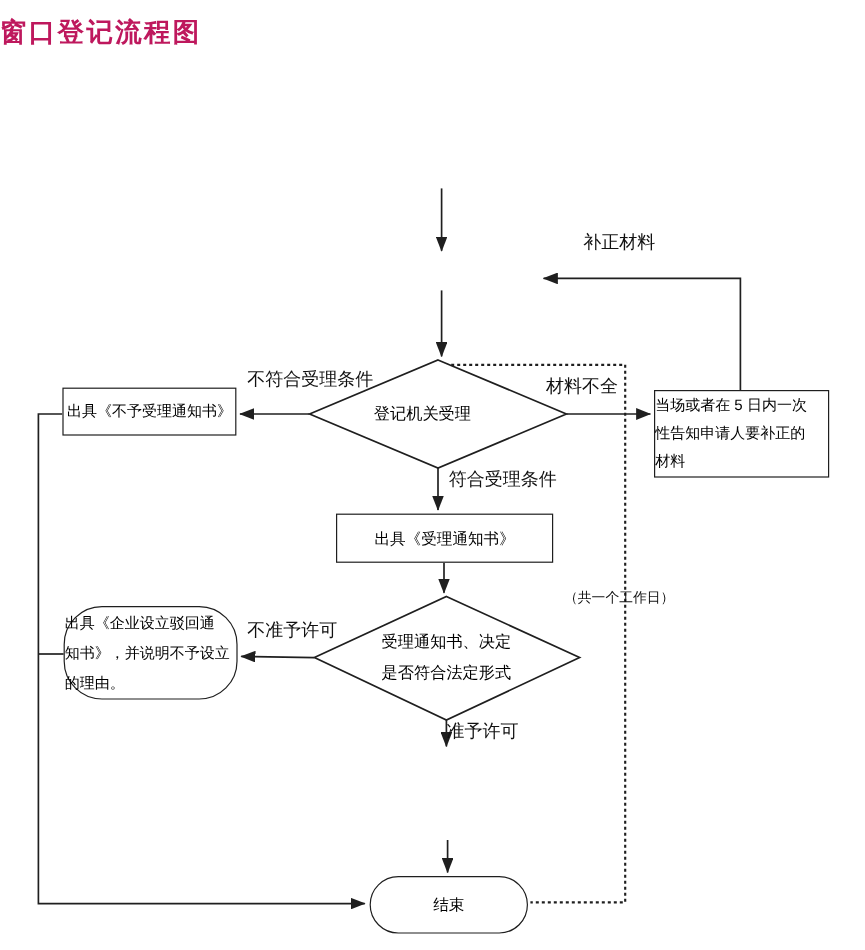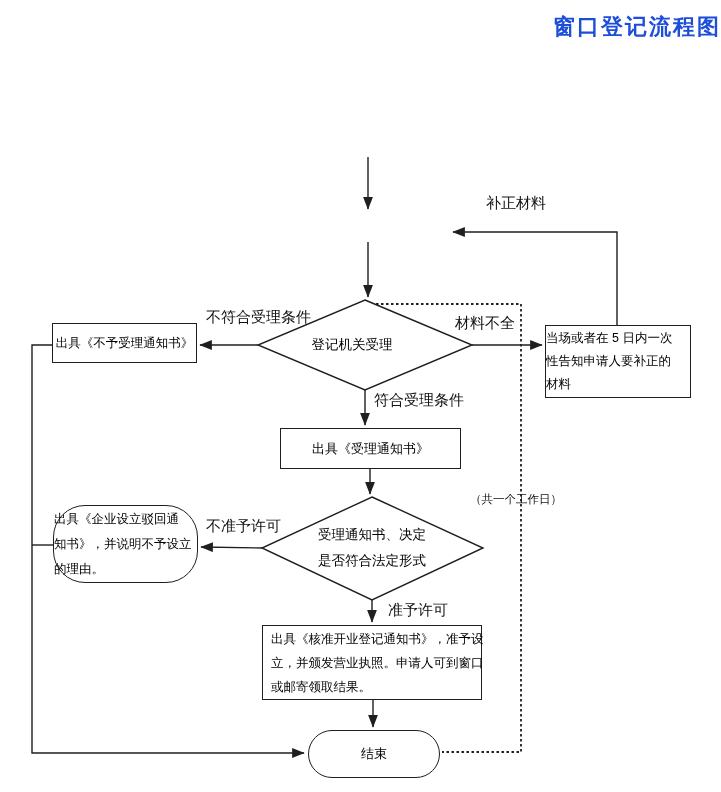--- a/index.html
+++ b/index.html
@@ -6,23 +6,23 @@
   #canvas{
     position:relative;
     width:721px;height:792px;
     background:#ffffff;
     font-family:"Liberation Sans",sans-serif;
     color:#111;
     overflow:hidden;
   }
   #title{
     position:absolute;left:0;top:12px;width:721px;
-    text-align:right;font-size:22px;font-weight:bold;
+    text-align:left;font-size:22px;font-weight:bold;
     font-family:"Liberation Serif",serif;
-    letter-spacing:2px;color:#1d4ed8;
+    letter-spacing:2px;color:#be185d;
   }
   svg#wires{position:absolute;left:0;top:0;}
   .node{
     position:absolute;box-sizing:border-box;
     border:1.4px solid #1f1f1f;background:#fff;
     display:flex;align-items:center;justify-content:center;
     font-size:13px;line-height:24px;color:#000;
     white-space:pre;text-align:center;
   }
   .stadium{border-radius:36px;}
@@ -94,27 +94,24 @@
 
   <div class="node" style="left:280px;top:428px;width:181px;height:41px;">出具《受理通知书》</div>
 
   <div class="dtext" style="left:282px;top:521px;width:180px;height:54px;">受理通知书、决定
 是否符合法定形式</div>
 
   <div class="node left-text" style="left:53px;top:505px;width:145px;height:78px;font-size:12.5px;line-height:25px;border-radius:32px;">出具《企业设立驳回通
 知书》，并说明不予设立
 的理由。</div>
 
-  <div class="node left-text" style="left:262px;top:625px;width:220px;height:75px;font-size:12.5px;line-height:24px;padding:4px 8px;">出具《核准开业登记通知书》，准予设
-立，并颁发营业执照。申请人可到窗口
-或邮寄领取结果。</div>
 
   <div class="node stadium" style="left:308px;top:730px;width:132px;height:48px;border-radius:24px;">结束</div>
 
   <div class="elabel" style="left:486px;top:196px;">补正材料</div>
   <div class="elabel" style="left:206px;top:310px;">不符合受理条件</div>
   <div class="elabel" style="left:455px;top:316px;">材料不全</div>
   <div class="elabel" style="left:374px;top:393px;">符合受理条件</div>
   <div class="elabel" style="left:206px;top:519px;">不准予许可</div>
-  <div class="elabel" style="left:388px;top:603px;">准予许可</div>
+  <div class="elabel" style="left:372px;top:603px;">准予许可</div>
   <div class="elabel" style="left:470px;top:493px;font-size:11.5px;">（共一个工作日）</div>
 
 </div>
 
 </body></html>

